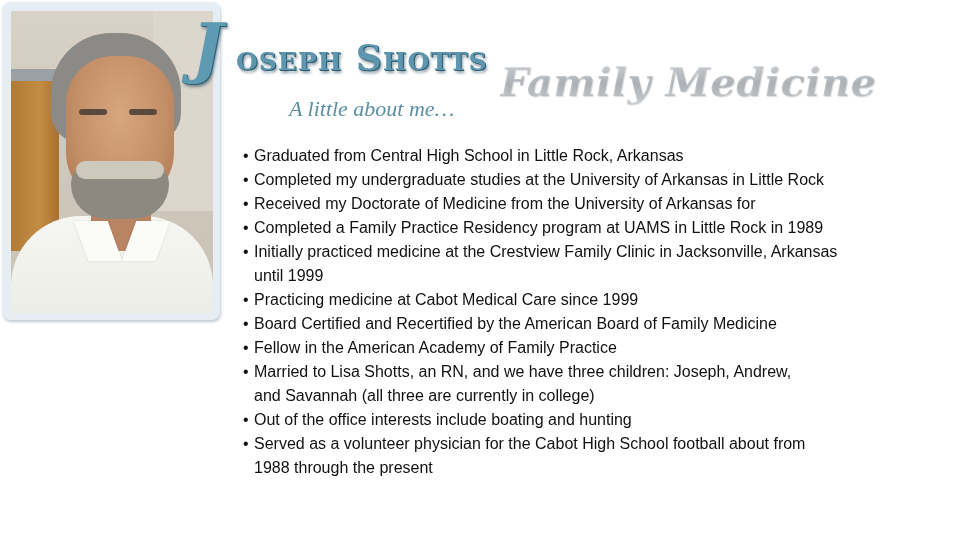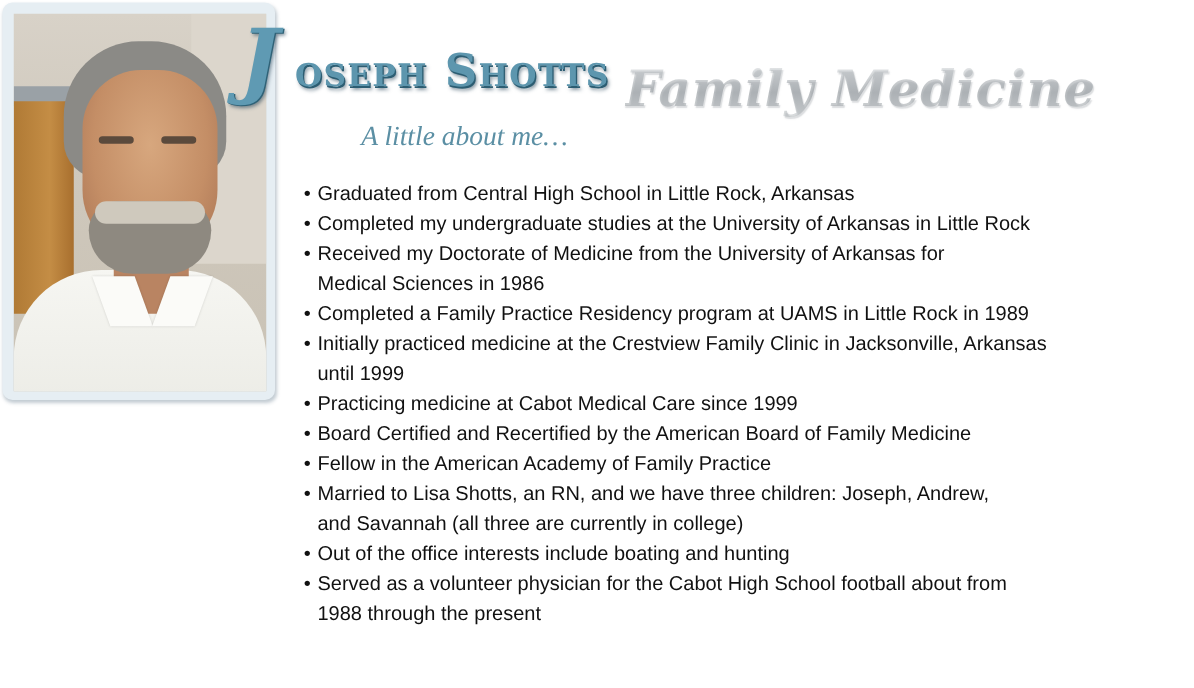--- a/index.html
+++ b/index.html
@@ -71,21 +71,21 @@
     text-shadow: 1px 1px 0 #2f6277, 2px 3px 3px rgba(40,70,90,0.55);
   }
   .logo .name {
     position:absolute; left:46px; top:24px; white-space:nowrap;
     font-family:"DejaVu Serif", serif; font-weight:bold;
     font-size:36px; letter-spacing:1px; color:#5d96ae;
     text-shadow: 1px 1px 0 #2c5d72, 2px 3px 3px rgba(40,70,90,0.55);
     font-variant:small-caps;
   }
   .subtitle {
-    position:absolute; left:500px; top:48px; white-space:nowrap;
+    position:absolute; left:500px; top:58px; white-space:nowrap;
     font-family:"DejaVu Serif", serif; font-style:italic; font-weight:bold;
     font-size:40px; color:#c9ccce;
     background:linear-gradient(180deg,#eef0f1 0%,#b9bdc0 55%,#dfe2e3 100%);
     -webkit-background-clip:text; background-clip:text; -webkit-text-fill-color:transparent;
     text-shadow: 1px 1px 1px rgba(150,155,160,0.35);
     letter-spacing:0.5px;
   }
   .about-heading {
     position:absolute; left:289px; top:96px; white-space:nowrap;
     font-family:"Liberation Serif", serif; font-style:italic;
@@ -137,21 +137,20 @@
     <span class="bullet">•</span>
     <span class="text">Graduated from Central High School in Little Rock, Arkansas</span>
   </li>
   <li>
     <span class="bullet">•</span>
     <span class="text">Completed my undergraduate studies at the University of Arkansas in Little Rock</span>
   </li>
   <li>
     <span class="bullet">•</span>
     <span class="text">Received my Doctorate of Medicine from the University of Arkansas for</span>
-    <span class="text">Medical Sciences in 1986</span>
   </li>
   <li>
     <span class="bullet">•</span>
     <span class="text">Completed a Family Practice Residency program at UAMS in Little Rock in 1989</span>
   </li>
   <li>
     <span class="bullet">•</span>
     <span class="text">Initially practiced medicine at the Crestview Family Clinic in Jacksonville, Arkansas</span>
     <span class="text">until 1999</span>
   </li>

